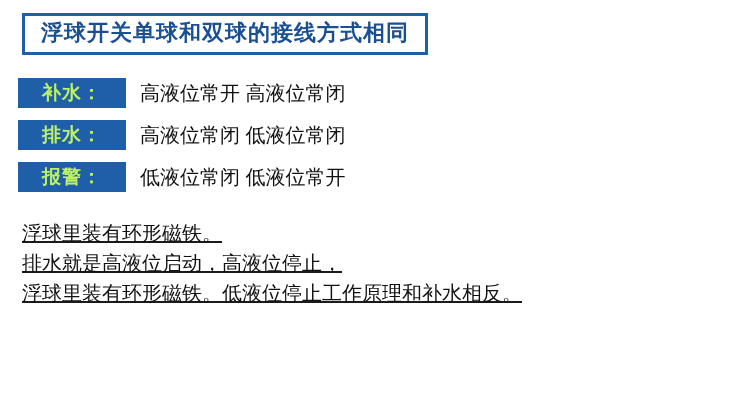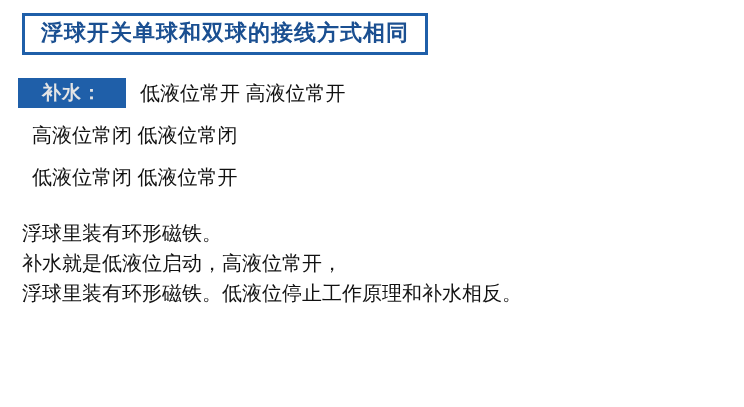--- a/index.html
+++ b/index.html
@@ -51,21 +51,21 @@
   .row {
     display: flex;
     align-items: center;
     margin-bottom: 12px;
     height: 30px;
   }
   .tag {
     min-width: 108px;
     height: 30px;
     background: #1f5fa9;
-    color: #e5e5e5;
+    color: #bef264;
     font-size: 19px;
     font-weight: bold;
     display: flex;
     align-items: center;
     justify-content: center;
     box-sizing: border-box;
     padding: 0 8px;
     letter-spacing: 1px;
   }
   .row-text {
@@ -74,20 +74,21 @@
     color: #111111;
     white-space: nowrap;
   }
 
   
   .para {
     position: absolute;
     left: 22px;
     top: 218px;
     width: 706px;
+    text-decoration: underline;
   }
   .para-line {
     font-size: 20px;
     line-height: 30px;
     color: #111111;
     white-space: nowrap;
   }
 </style>
 </head>
 <body>
@@ -95,32 +96,34 @@
 <div class="page">
 
   <div class="title-box">
     <div class="title-text">浮球开关单球和双球的接线方式相同</div>
   </div>
 
   <div class="rows">
 
     <div class="row">
       <div class="tag">补水：</div>
-      <div class="row-text">低液位常开 高液位常开</div>
+      <div class="row-text">高液位常开 高液位常闭</div>
     </div>
 
     <div class="row">
+      <div class="tag">排水：</div>
       <div class="row-text">高液位常闭 低液位常闭</div>
     </div>
 
     <div class="row">
+      <div class="tag">报警：</div>
       <div class="row-text">低液位常闭 低液位常开</div>
     </div>
 
   </div>
 
   <div class="para">
     <div class="para-line">浮球里装有环形磁铁。</div>
-    <div class="para-line">补水就是低液位启动，高液位常开，</div>
+    <div class="para-line">排水就是高液位启动，高液位停止，</div>
     <div class="para-line">浮球里装有环形磁铁。低液位停止工作原理和补水相反。</div>
   </div>
 
 </div>
 
 </body></html>

